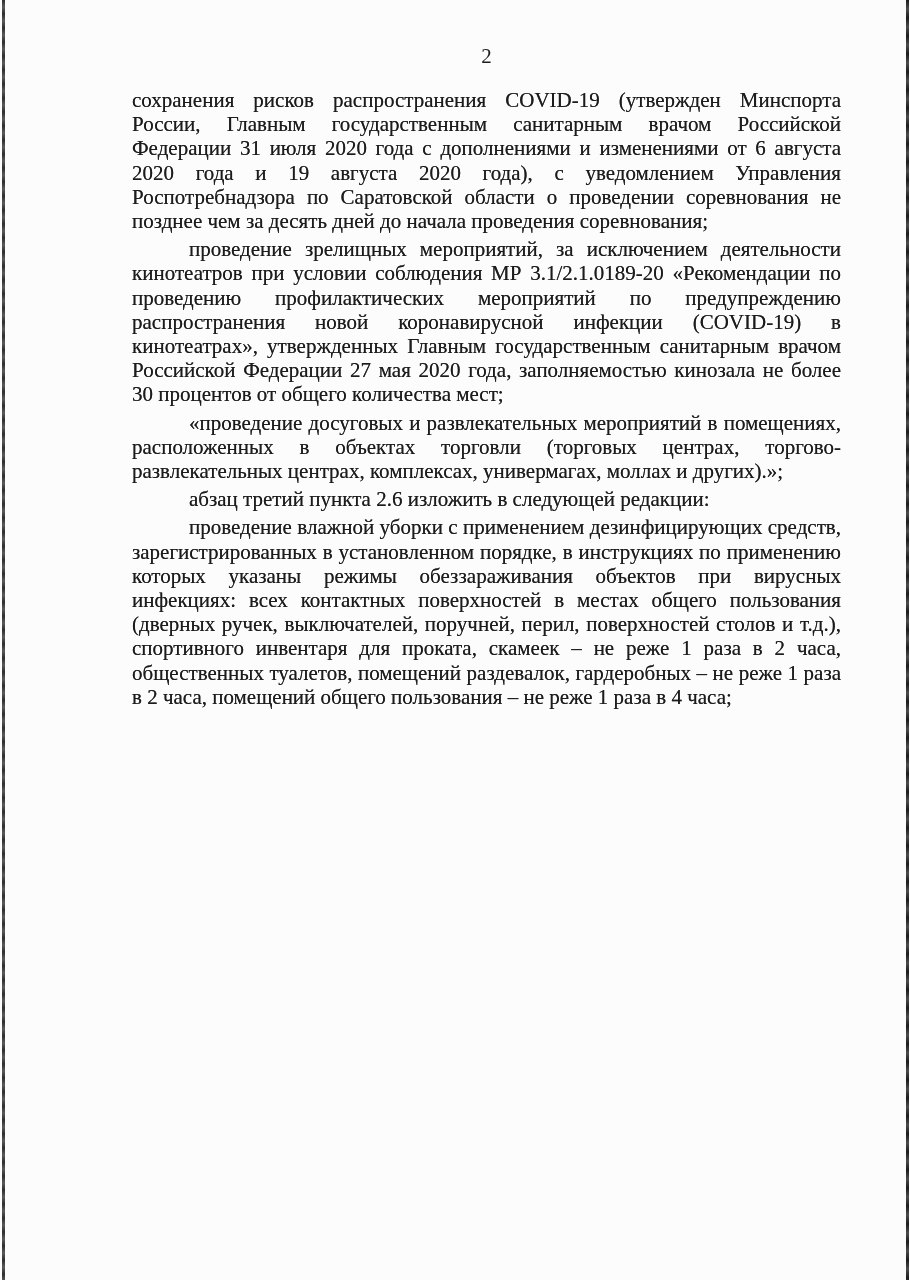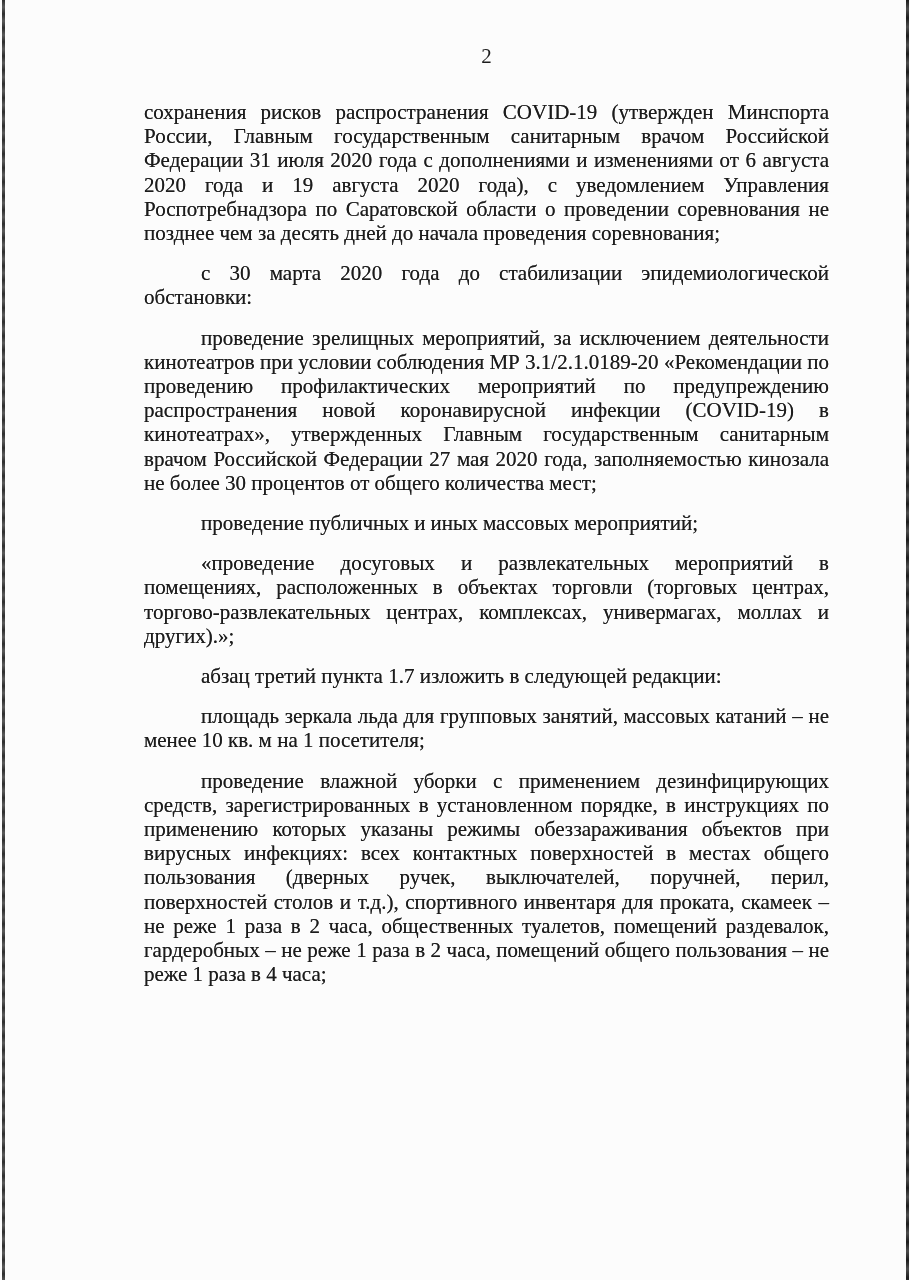--- a/index.html
+++ b/index.html
@@ -45,40 +45,37 @@
     top: 84px;
     left: 128px;
     width: 717px;
     text-align: justify;
     font-size: 21px;
     line-height: 24.2px;
     color: var(--ink, #1c1c1c);
     text-shadow: 0 0 0.5px rgba(20,20,20,0.75);
   }
   .para {
-    margin: 16px;
+    margin: 4px;
     text-indent: 57px;
     text-align-last: left;
   }
   .para.noindent {
     text-indent: 0;
   }
 </style>
 </head>
 <body>
 
 <div class="page">
   <div class="scan-edge left"></div>
   <div class="scan-edge right"></div>
 
   <div class="page-number">2</div>
 
   <div class="content">
     <p class="para noindent">сохранения рисков распространения COVID-19 (утвержден Минспорта России, Главным государственным санитарным врачом Российской Федерации 31 июля 2020 года с дополнениями и изменениями от 6 августа 2020 года и 19 августа 2020 года), с уведомлением Управления Роспотребнадзора по Саратовской области о проведении соревнования не позднее чем за десять дней до начала проведения соревнования;</p>
-    <p class="para">с 30 марта 2020 года до стабилизации эпидемиологической обстановки:</p>
     <p class="para">проведение зрелищных мероприятий, за исключением деятельности кинотеатров при условии соблюдения МР 3.1/2.1.0189-20 «Рекомендации по проведению профилактических мероприятий по предупреждению распространения новой коронавирусной инфекции (COVID-19) в кинотеатрах», утвержденных Главным государственным санитарным врачом Российской Федерации 27 мая 2020 года, заполняемостью кинозала не более 30 процентов от общего количества мест;</p>
-    <p class="para">проведение публичных и иных массовых мероприятий;</p>
     <p class="para">«проведение досуговых и развлекательных мероприятий в помещениях, расположенных в объектах торговли (торговых центрах, торгово-развлекательных центрах, комплексах, универмагах, моллах и других).»;</p>
-    <p class="para">абзац третий пункта 1.7 изложить в следующей редакции:</p>
-    <p class="para">площадь зеркала льда для групповых занятий, массовых катаний – не менее 10 кв. м на 1 посетителя;</p>
+    <p class="para">абзац третий пункта 2.6 изложить в следующей редакции:</p>
     <p class="para">проведение влажной уборки с применением дезинфицирующих средств, зарегистрированных в установленном порядке, в инструкциях по применению которых указаны режимы обеззараживания объектов при вирусных инфекциях: всех контактных поверхностей в местах общего пользования (дверных ручек, выключателей, поручней, перил, поверхностей столов и т.д.), спортивного инвентаря для проката, скамеек – не реже 1 раза в 2 часа, общественных туалетов, помещений раздевалок, гардеробных – не реже 1 раза в 2 часа, помещений общего пользования – не реже 1 раза в 4 часа;</p>
   </div>
 </div>
 
 </body></html>

